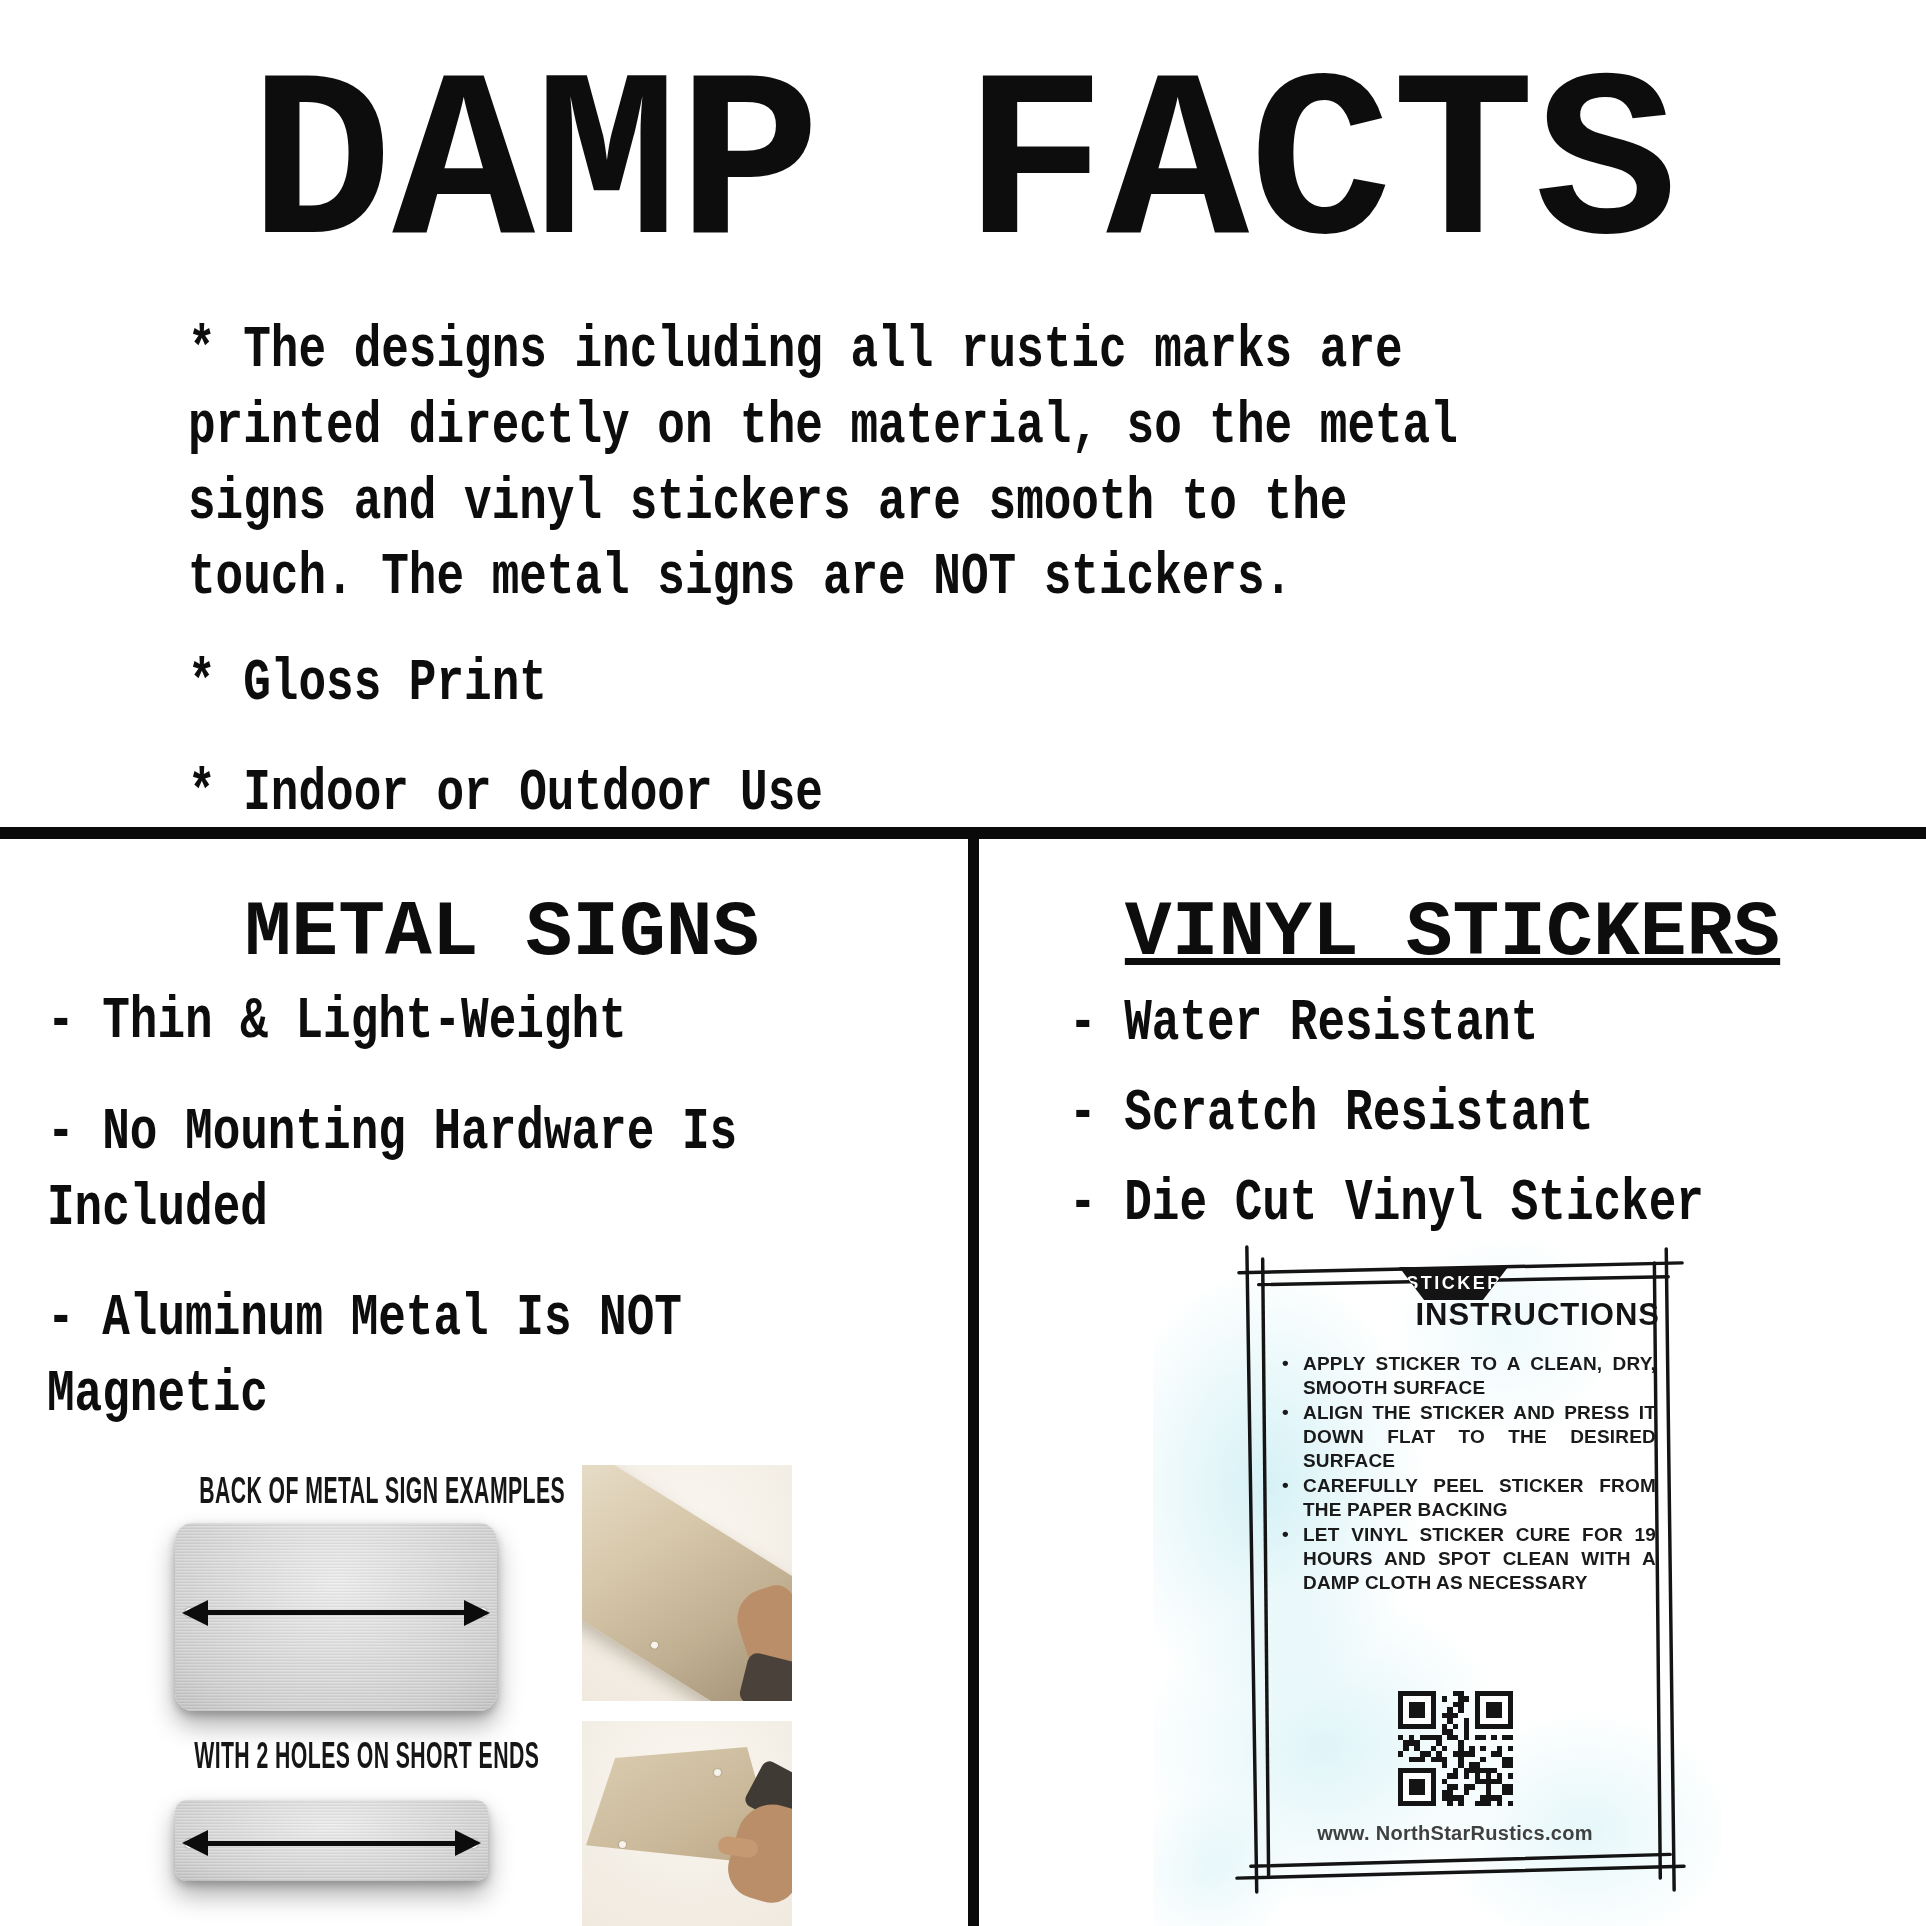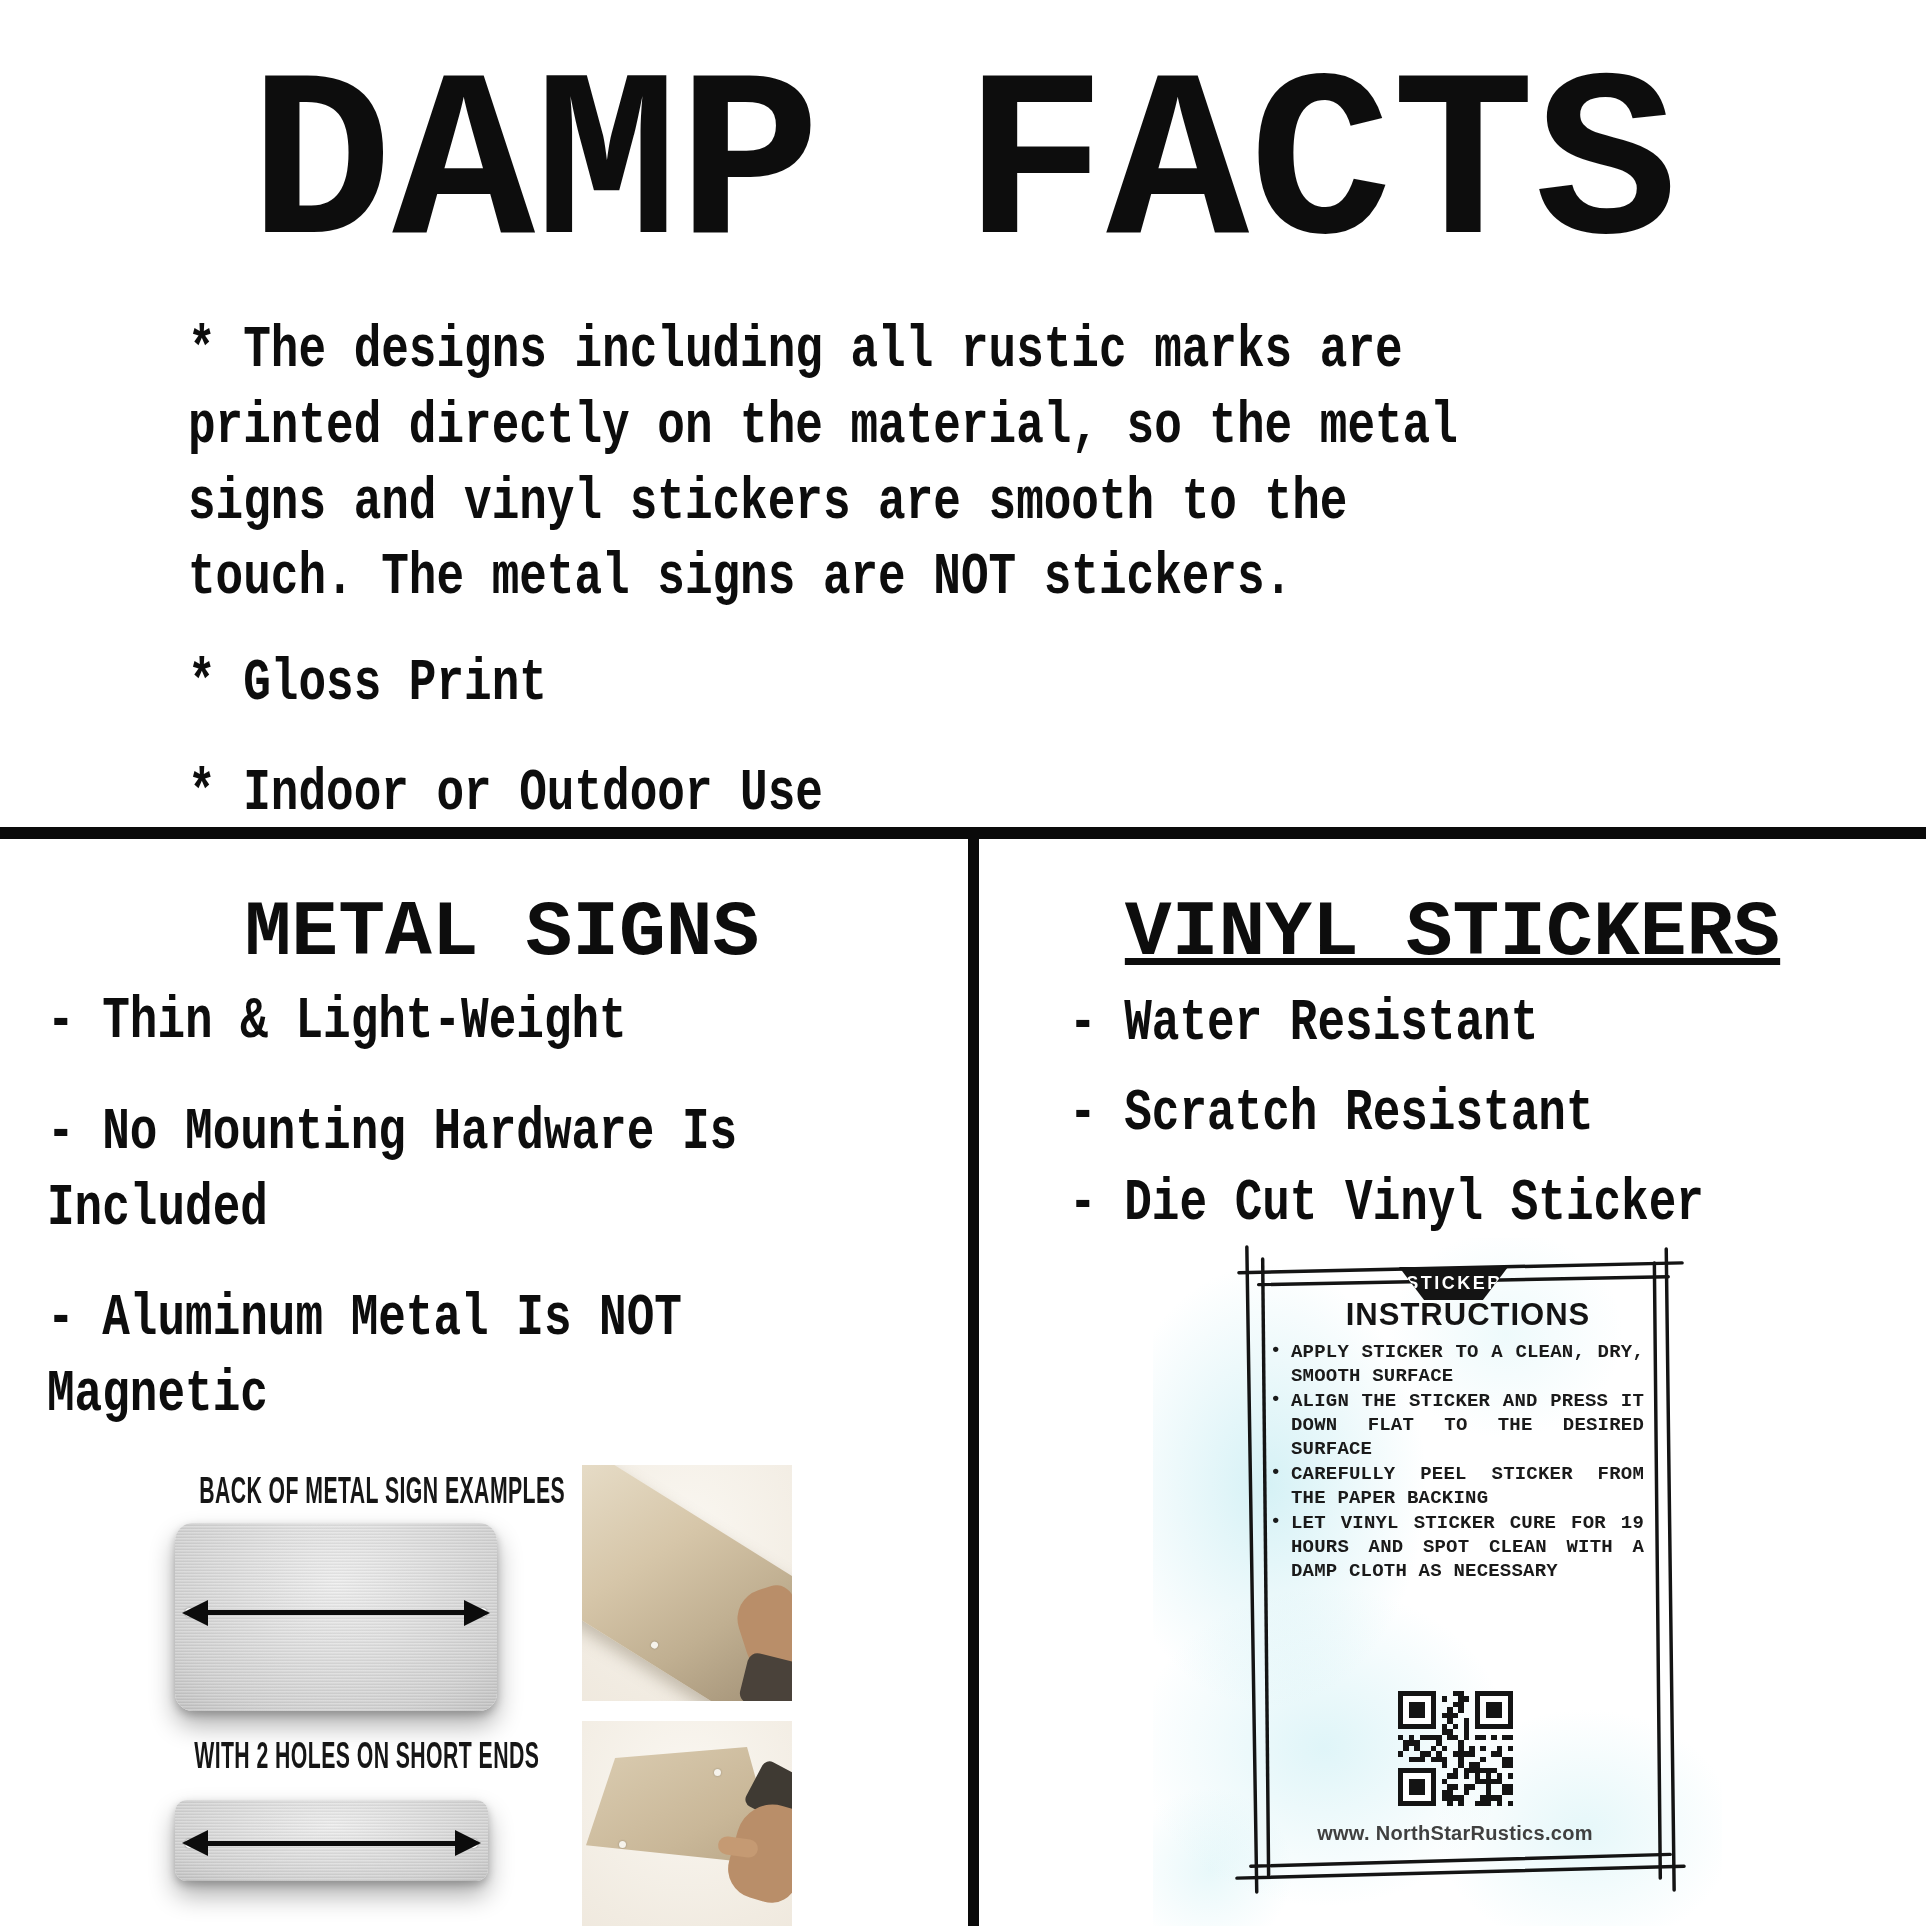--- a/index.html
+++ b/index.html
@@ -126,24 +126,24 @@
       radial-gradient(119px 119px at 10% 92%, rgba(140,220,230,.2), rgba(140,220,230,0) 70%);
   }
   #card-border{top:1243px;left:1233px;width:455px;height:653px;}
   #card-banner{
     top:1267px;left:1399px;width:109px;height:33px;background:#141414;
     clip-path:polygon(0 0,100% 0,77% 100%,23% 100%);
     color:#fff;font-weight:bold;font-size:18px;letter-spacing:2.5px;
     text-align:center;line-height:32px;text-indent:2px;
   }
   #card-heading{
-    top:1297px;left:1250px;width:410px;text-align:center;
-    font-size:31px;font-weight:bold;letter-spacing:1px;color:#141414;white-space:nowrap;padding-left:13px;
-  }
-  #card-steps{top:1340px;left:1268px;width:376px;margin:0;padding:0;list-style:none;font-family:Liberation Mono, monospace;}
+    top:1297px;left:1250px;width:410px;text-align:right;
+    font-size:31px;font-weight:bold;letter-spacing:1px;color:#141414;white-space:nowrap;
+  }
+  #card-steps{top:1340px;left:1268px;width:376px;margin:12px;padding:0;list-style:none;}
   #card-steps li{
     position:relative;padding-left:23px;margin:0;
     font-size:19px;line-height:24px;font-weight:bold;color:#1a1a1a;
     text-align:justify;letter-spacing:0.2px;
   }
   #card-steps li + li{margin-top:1px;}
   #card-steps li::before{
     content:"\2022";position:absolute;left:2px;top:-1px;font-size:19px;
   }
   #qr-code{top:1691px;left:1398px;width:115px;height:115px;}

